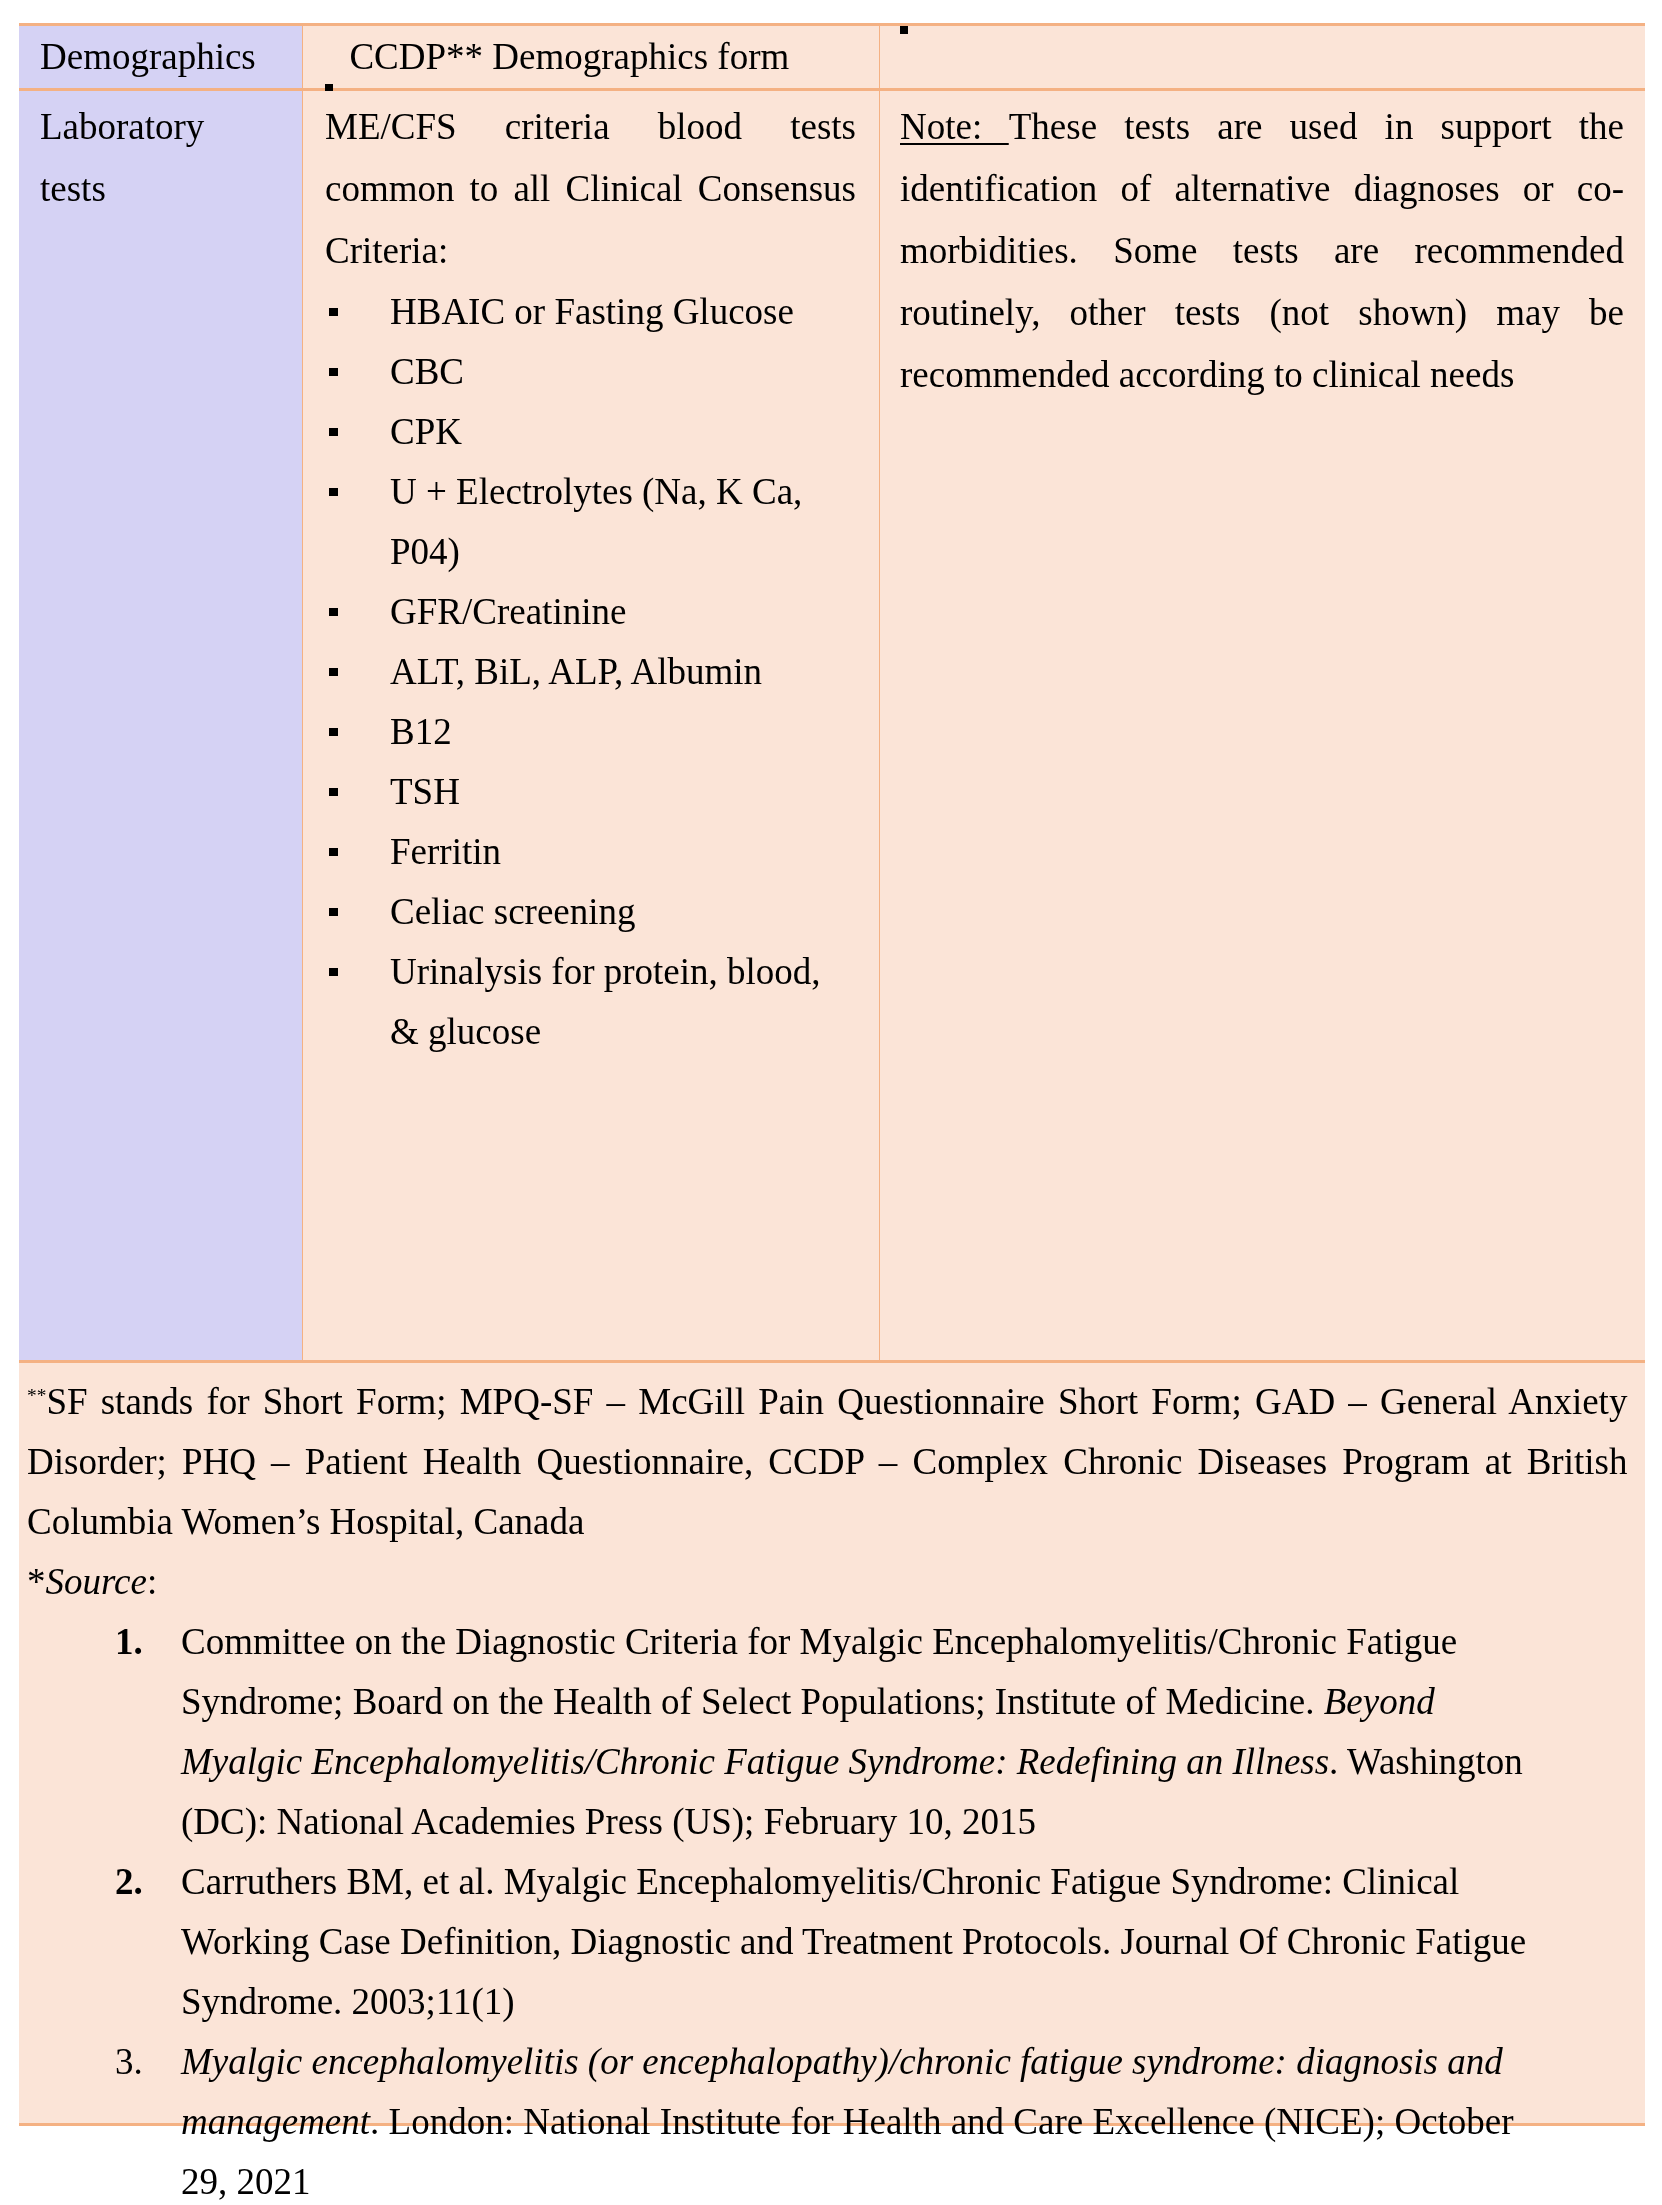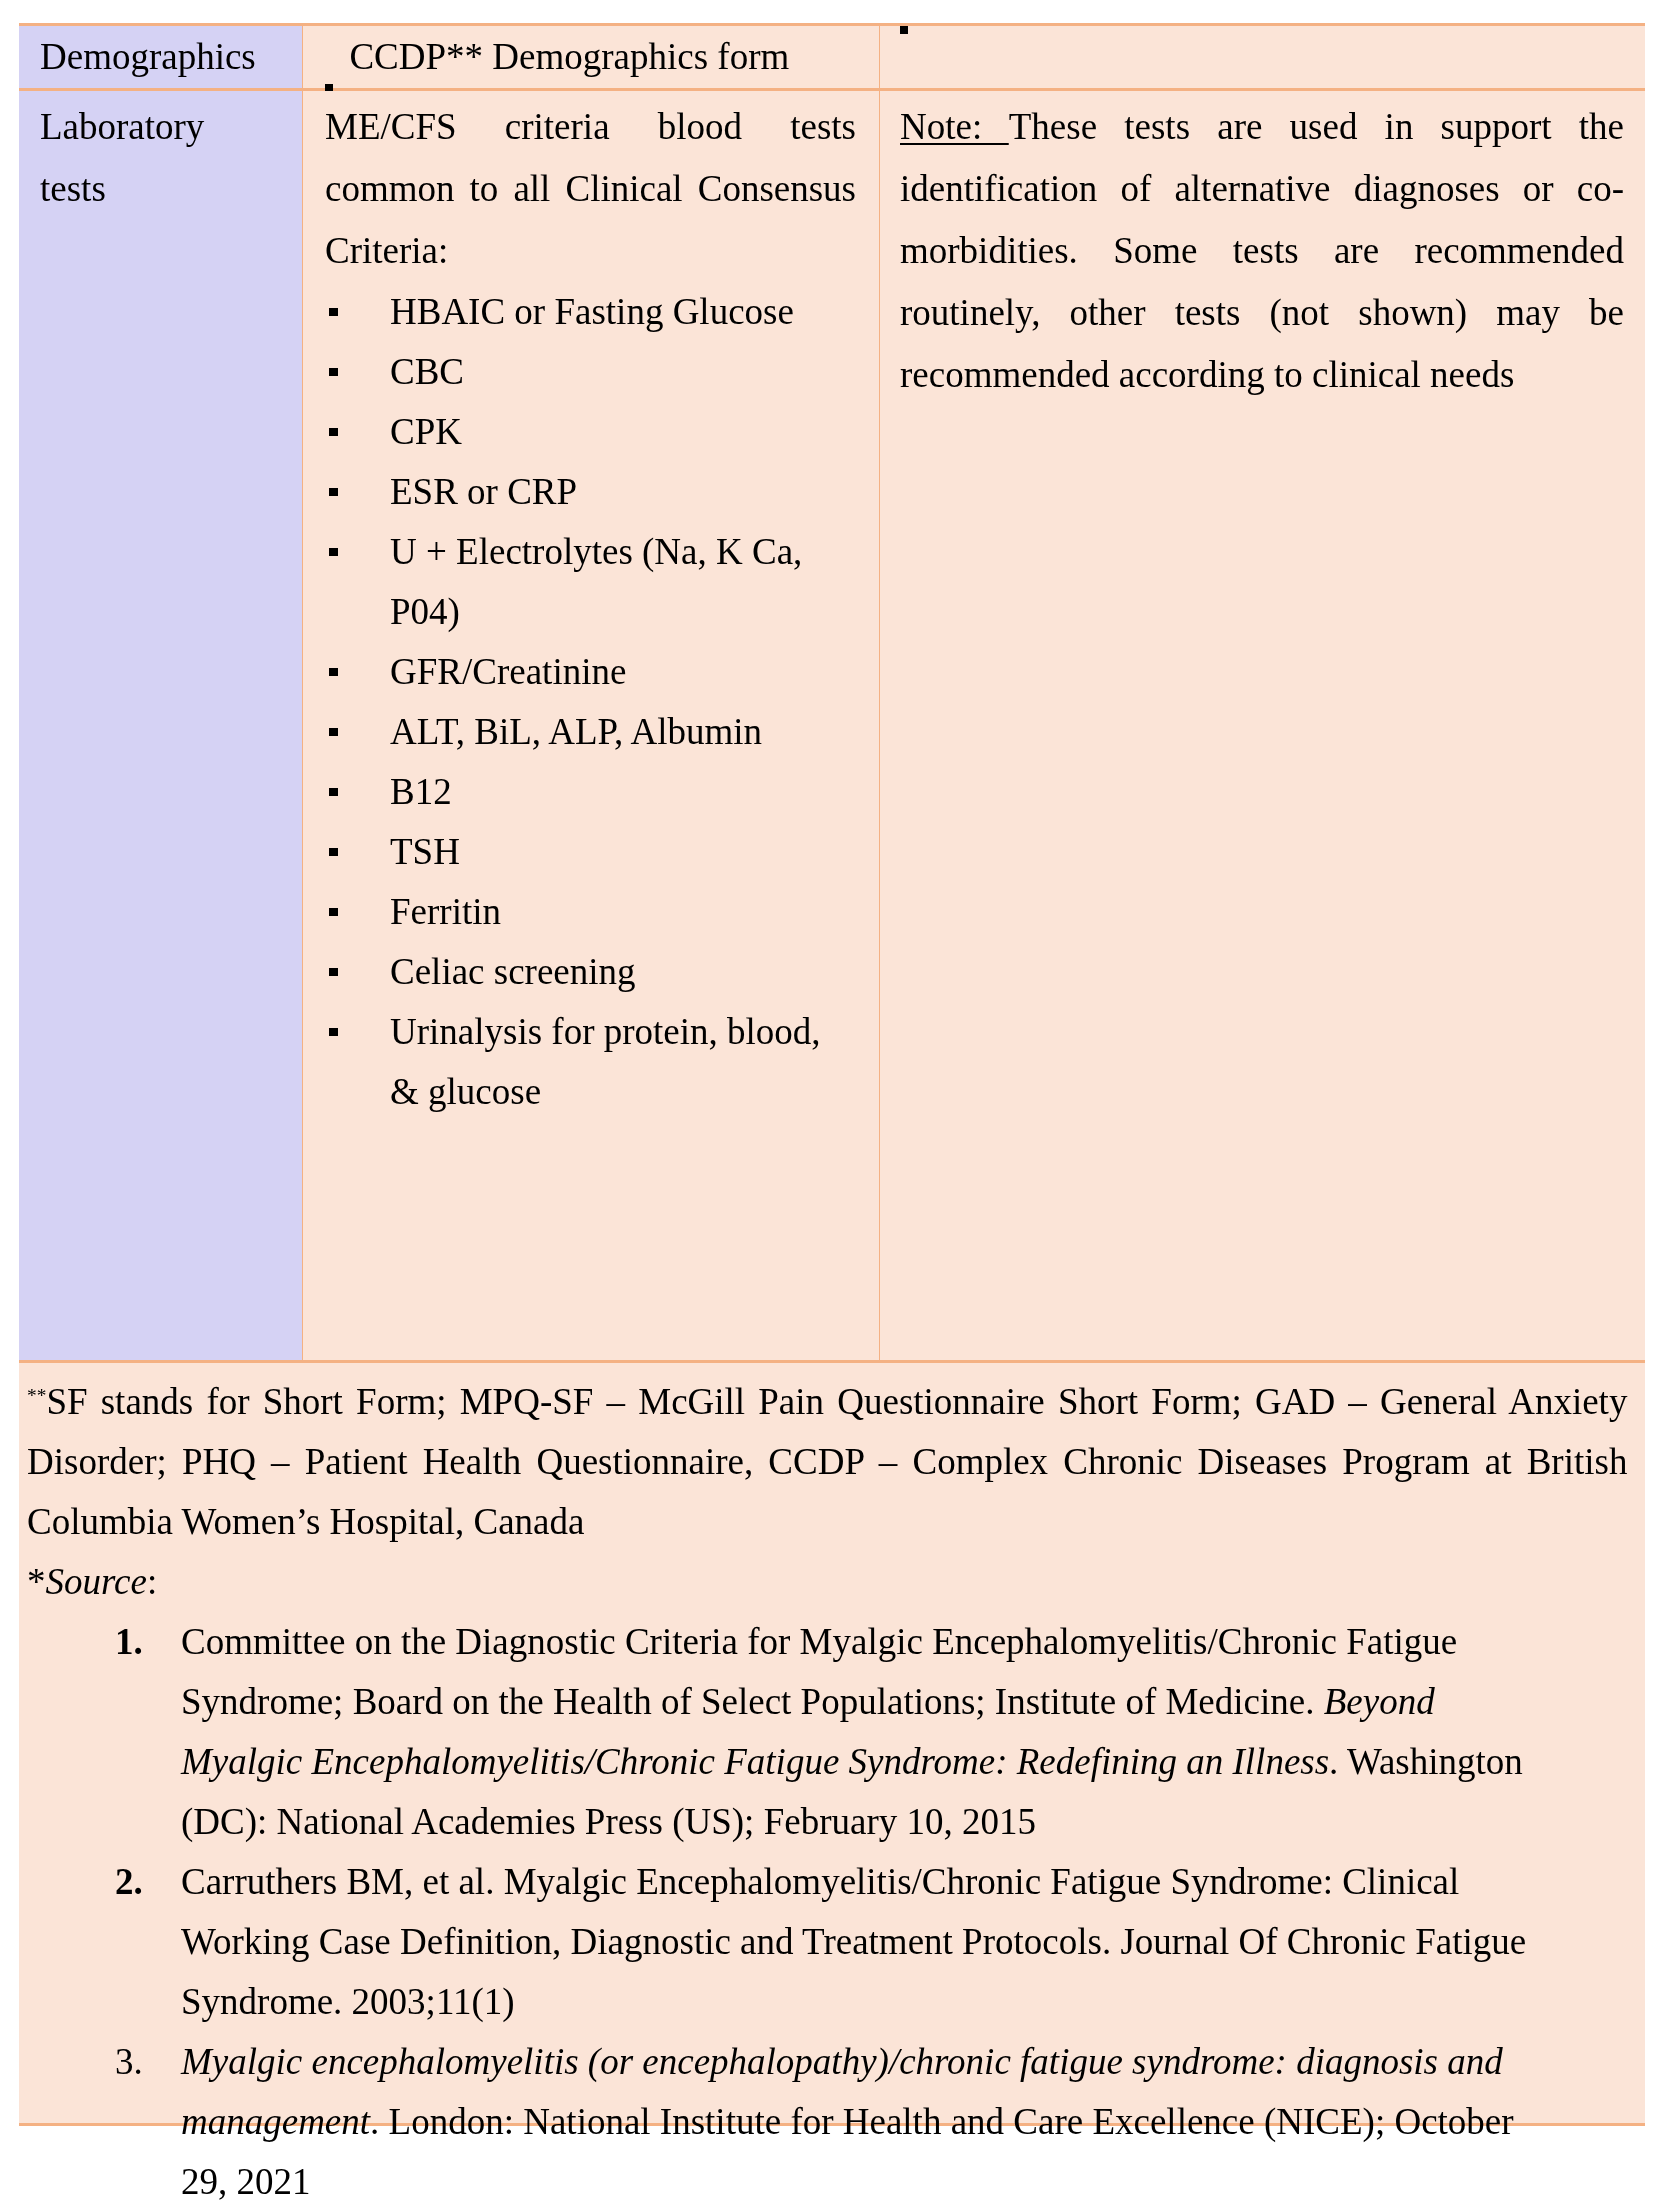--- a/index.html
+++ b/index.html
@@ -124,21 +124,20 @@
     <div class="cell label">
       <div>Laboratory</div>
       <div>tests</div>
     </div>
     <div class="cell mid">
       <div class="justify">ME/CFS criteria blood tests common to all Clinical Consensus Criteria:</div>
       <ul class="lab-list" id="lab-list">
           <li><span class="sq-bullet"></span><span>HBAIC or Fasting Glucose</span></li>
           <li><span class="sq-bullet"></span><span>CBC</span></li>
           <li><span class="sq-bullet"></span><span>CPK</span></li>
-          <li><span class="sq-bullet"></span><span>ESR or CRP</span></li>
           <li><span class="sq-bullet"></span><span>U + Electrolytes (Na, K Ca, P04)</span></li>
           <li><span class="sq-bullet"></span><span>GFR/Creatinine</span></li>
           <li><span class="sq-bullet"></span><span>ALT, BiL, ALP, Albumin</span></li>
           <li><span class="sq-bullet"></span><span>B12</span></li>
           <li><span class="sq-bullet"></span><span>TSH</span></li>
           <li><span class="sq-bullet"></span><span>Ferritin</span></li>
           <li><span class="sq-bullet"></span><span>Celiac screening</span></li>
           <li><span class="sq-bullet"></span><span>Urinalysis for protein, blood, &amp; glucose</span></li>
         </ul>
     </div>

